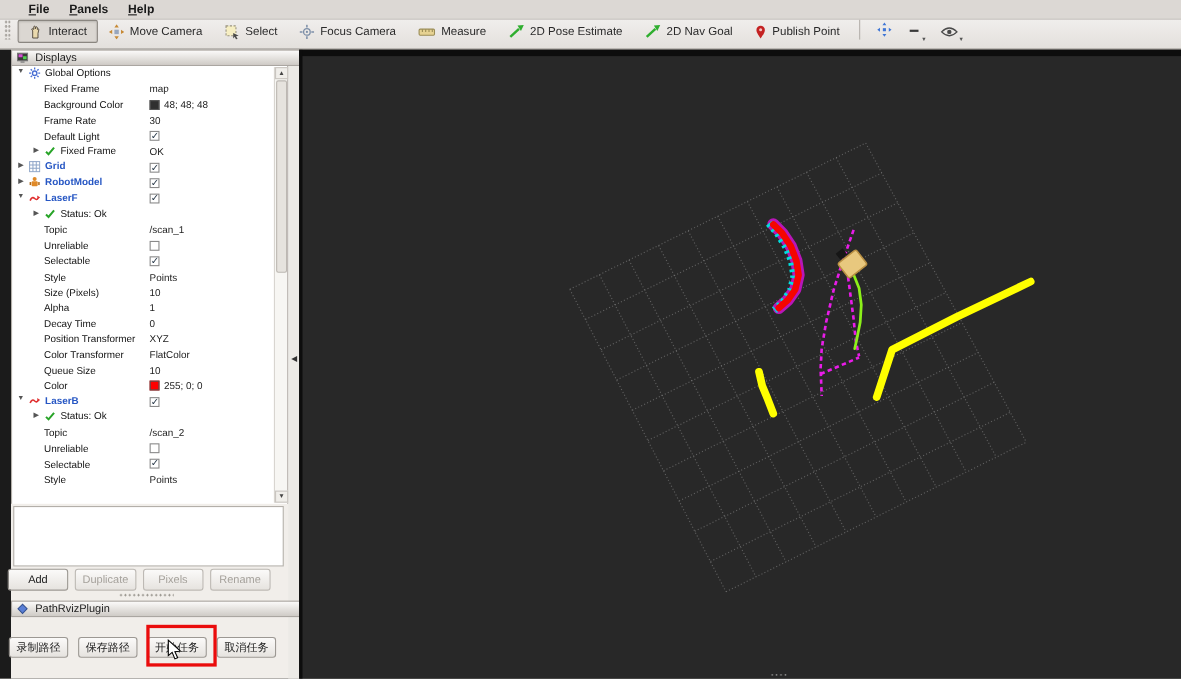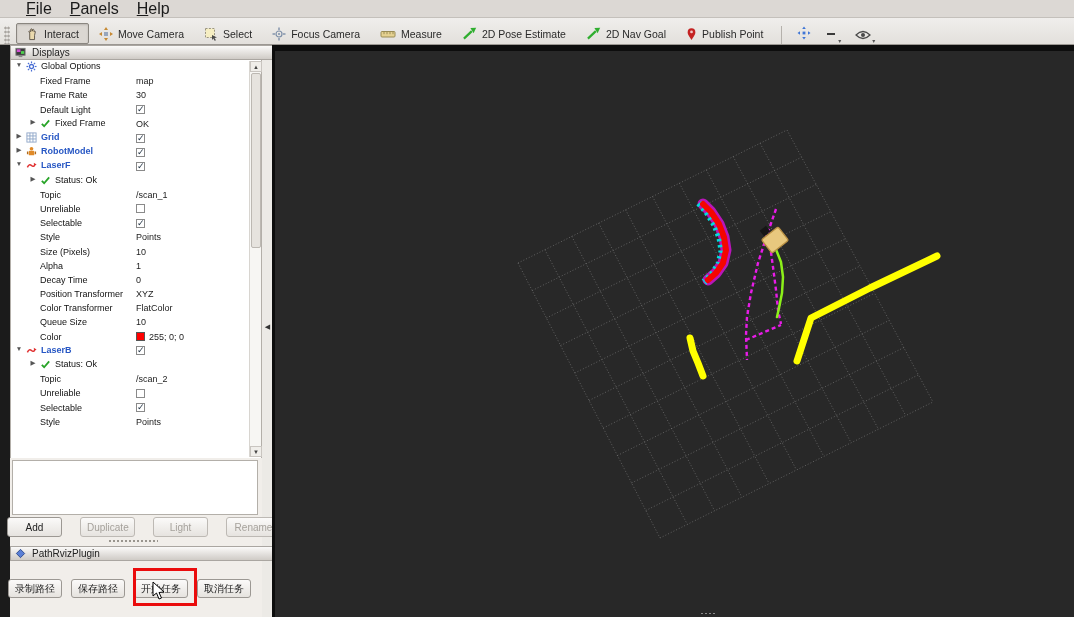--- a/index.html
+++ b/index.html
@@ -3,27 +3,27 @@
 <meta charset="utf-8">
 <style>
   * { margin:0; padding:0; box-sizing:border-box; }
   html,body { width:1074px; height:617px; overflow:hidden; }
   body { font-family:"Liberation Sans","DejaVu Sans",sans-serif; background:#f1eeea; position:relative; }
 
   
   .menubar { position:absolute; left:0; top:0; width:1074px; height:18px;
     background:#dcd8d4; border-bottom:1px solid #c4c0bb; display:flex; align-items:center;
     padding-left:18px; gap:2px; z-index:5; }
-  .menu-item { display:inline-block; font-size:16px; color:#1a1a1a; padding:1px 8px; cursor:default; }
+  .menu-item { display:inline-block; font-size:11px; color:#1a1a1a; padding:1px 8px; cursor:default;font-weight:bold; }
   .menu-item::first-letter { text-decoration:underline; }
 
   
   .toolbar { position:absolute; left:0; top:18px; width:1074px; height:27px;
     background:linear-gradient(#f0eeec,#e3e0dc); border-bottom:1px solid #9b9792;
-    display:flex; align-items:flex-end; padding-left:4px; z-index:5; }
+    display:flex; align-items:flex-start; padding-left:4px; z-index:5; }
   .toolbar-grip { width:6px; height:18px; margin-right:6px;
     background-image:radial-gradient(#a9a5a0 1px, transparent 1.2px); background-size:3px 4px; }
   .tool-btn { display:flex; align-items:center; gap:5px; height:21px; padding:0 9px;
     font-size:10.5px; color:#2a2a2a; border:1px solid transparent; border-radius:2px; }
   .tool-btn.active { background:#dbd7d2; border:1px solid #8a8680; box-shadow:inset 0 1px 2px rgba(0,0,0,.15); }
   .tool-btn svg { display:block; }
   .tool-sep { width:1px; height:18px; background:#b5b1ac; margin:0 8px; }
   .mini-tool { display:flex; align-items:flex-end; padding:0 7px; height:21px; }
   .mini-caret { font-size:6px; color:#555; margin-left:1px; line-height:6px; }
 
@@ -60,21 +60,21 @@
   .sb-arrow { position:absolute; left:0; width:12px; height:11px; font-size:6px; color:#444;
     text-align:center; line-height:11px; background:#f0eeea; border:1px solid #c9c5c0; }
   .sb-up { top:0; } .sb-down { bottom:0; }
   .sb-thumb { position:absolute; left:1px; top:12px; width:10px; height:175px;
     background:#e6e3de; border:1px solid #bcb8b2; border-radius:2px; }
 
   .desc-box { position:absolute; left:12px; top:460px; width:246px; height:55px;
     background:#fff; border:1px solid #b3afa9; }
 
   .btn-row { position:absolute; display:flex; }
-  .displays-btn-row { left:7px; top:517px; width:252px; gap:18px; }
+  .displays-btn-row { left:7px; top:517px; width:252px; gap:6px; }
   .ui-btn { height:20px; font-size:10px; color:#222; background:linear-gradient(#fbfaf9,#e6e3df);
     border:1px solid #9c9893; border-radius:3px; padding:0 6px; min-width:55px; }
   .ui-btn:disabled,.ui-btn.disabled { color:#a5a19b; border-color:#bdb9b4; }
   .splitter-dots { position:absolute; left:108px; top:539px; width:50px; height:4px;
     background-image:radial-gradient(#9a968f 0.8px, transparent 1px); background-size:4px 4px; }
 
   
   .path-header { top:546px; }
   .path-btn-row { left:8px; top:579px; gap:9px; }
   .path-btn { height:19px; min-width:50px; font-size:10px; }
@@ -254,20 +254,30 @@
         <span class="tr-exp"></span>
         <span class="tr-label">Fixed Frame</span>
       </div>
       <div class="tr-value">
         <span>map</span>
       </div>
     </div>
     <div class="tree-row">
       <div class="tr-name" style="padding-left: 18px;">
         <span class="tr-exp"></span>
+        <span class="tr-label">Background Color</span>
+      </div>
+      <div class="tr-value">
+        <span class="swatch" style="background: rgb(48, 48, 48);"></span>
+        <span>48; 48; 48</span>
+      </div>
+    </div>
+    <div class="tree-row">
+      <div class="tr-name" style="padding-left: 18px;">
+        <span class="tr-exp"></span>
         <span class="tr-label">Frame Rate</span>
       </div>
       <div class="tr-value">
         <span>30</span>
       </div>
     </div>
     <div class="tree-row">
       <div class="tr-name" style="padding-left: 18px;">
         <span class="tr-exp"></span>
         <span class="tr-label">Default Light</span>
@@ -515,21 +525,21 @@
   </div>
 <div class="scrollbar">
   <div class="sb-arrow sb-up">▲</div>
   <div class="sb-thumb"></div>
   <div class="sb-arrow sb-down">▼</div>
 </div>
 <div class="desc-box"></div>
 <div class="btn-row displays-btn-row" id="displays-buttons">
     <button class="ui-btn ">Add</button>
     <button class="ui-btn  disabled" disabled="">Duplicate</button>
-    <button class="ui-btn  disabled" disabled="">Light</button>
+    <button class="ui-btn  disabled" disabled="">Pixels</button>
     <button class="ui-btn  disabled" disabled="">Rename</button>
   </div>
 <div class="splitter-dots"></div>
 
 <div class="panel-header path-header">
   <span class="tr-icon" id="path-icon">
       <svg viewBox="0 0 12 12">
         <rect x="2.8" y="2.8" width="6.4" height="6.4" transform="rotate(45 6 6)" fill="#5a7fd6" stroke="#33508f"></rect>
       </svg>
     </span>

